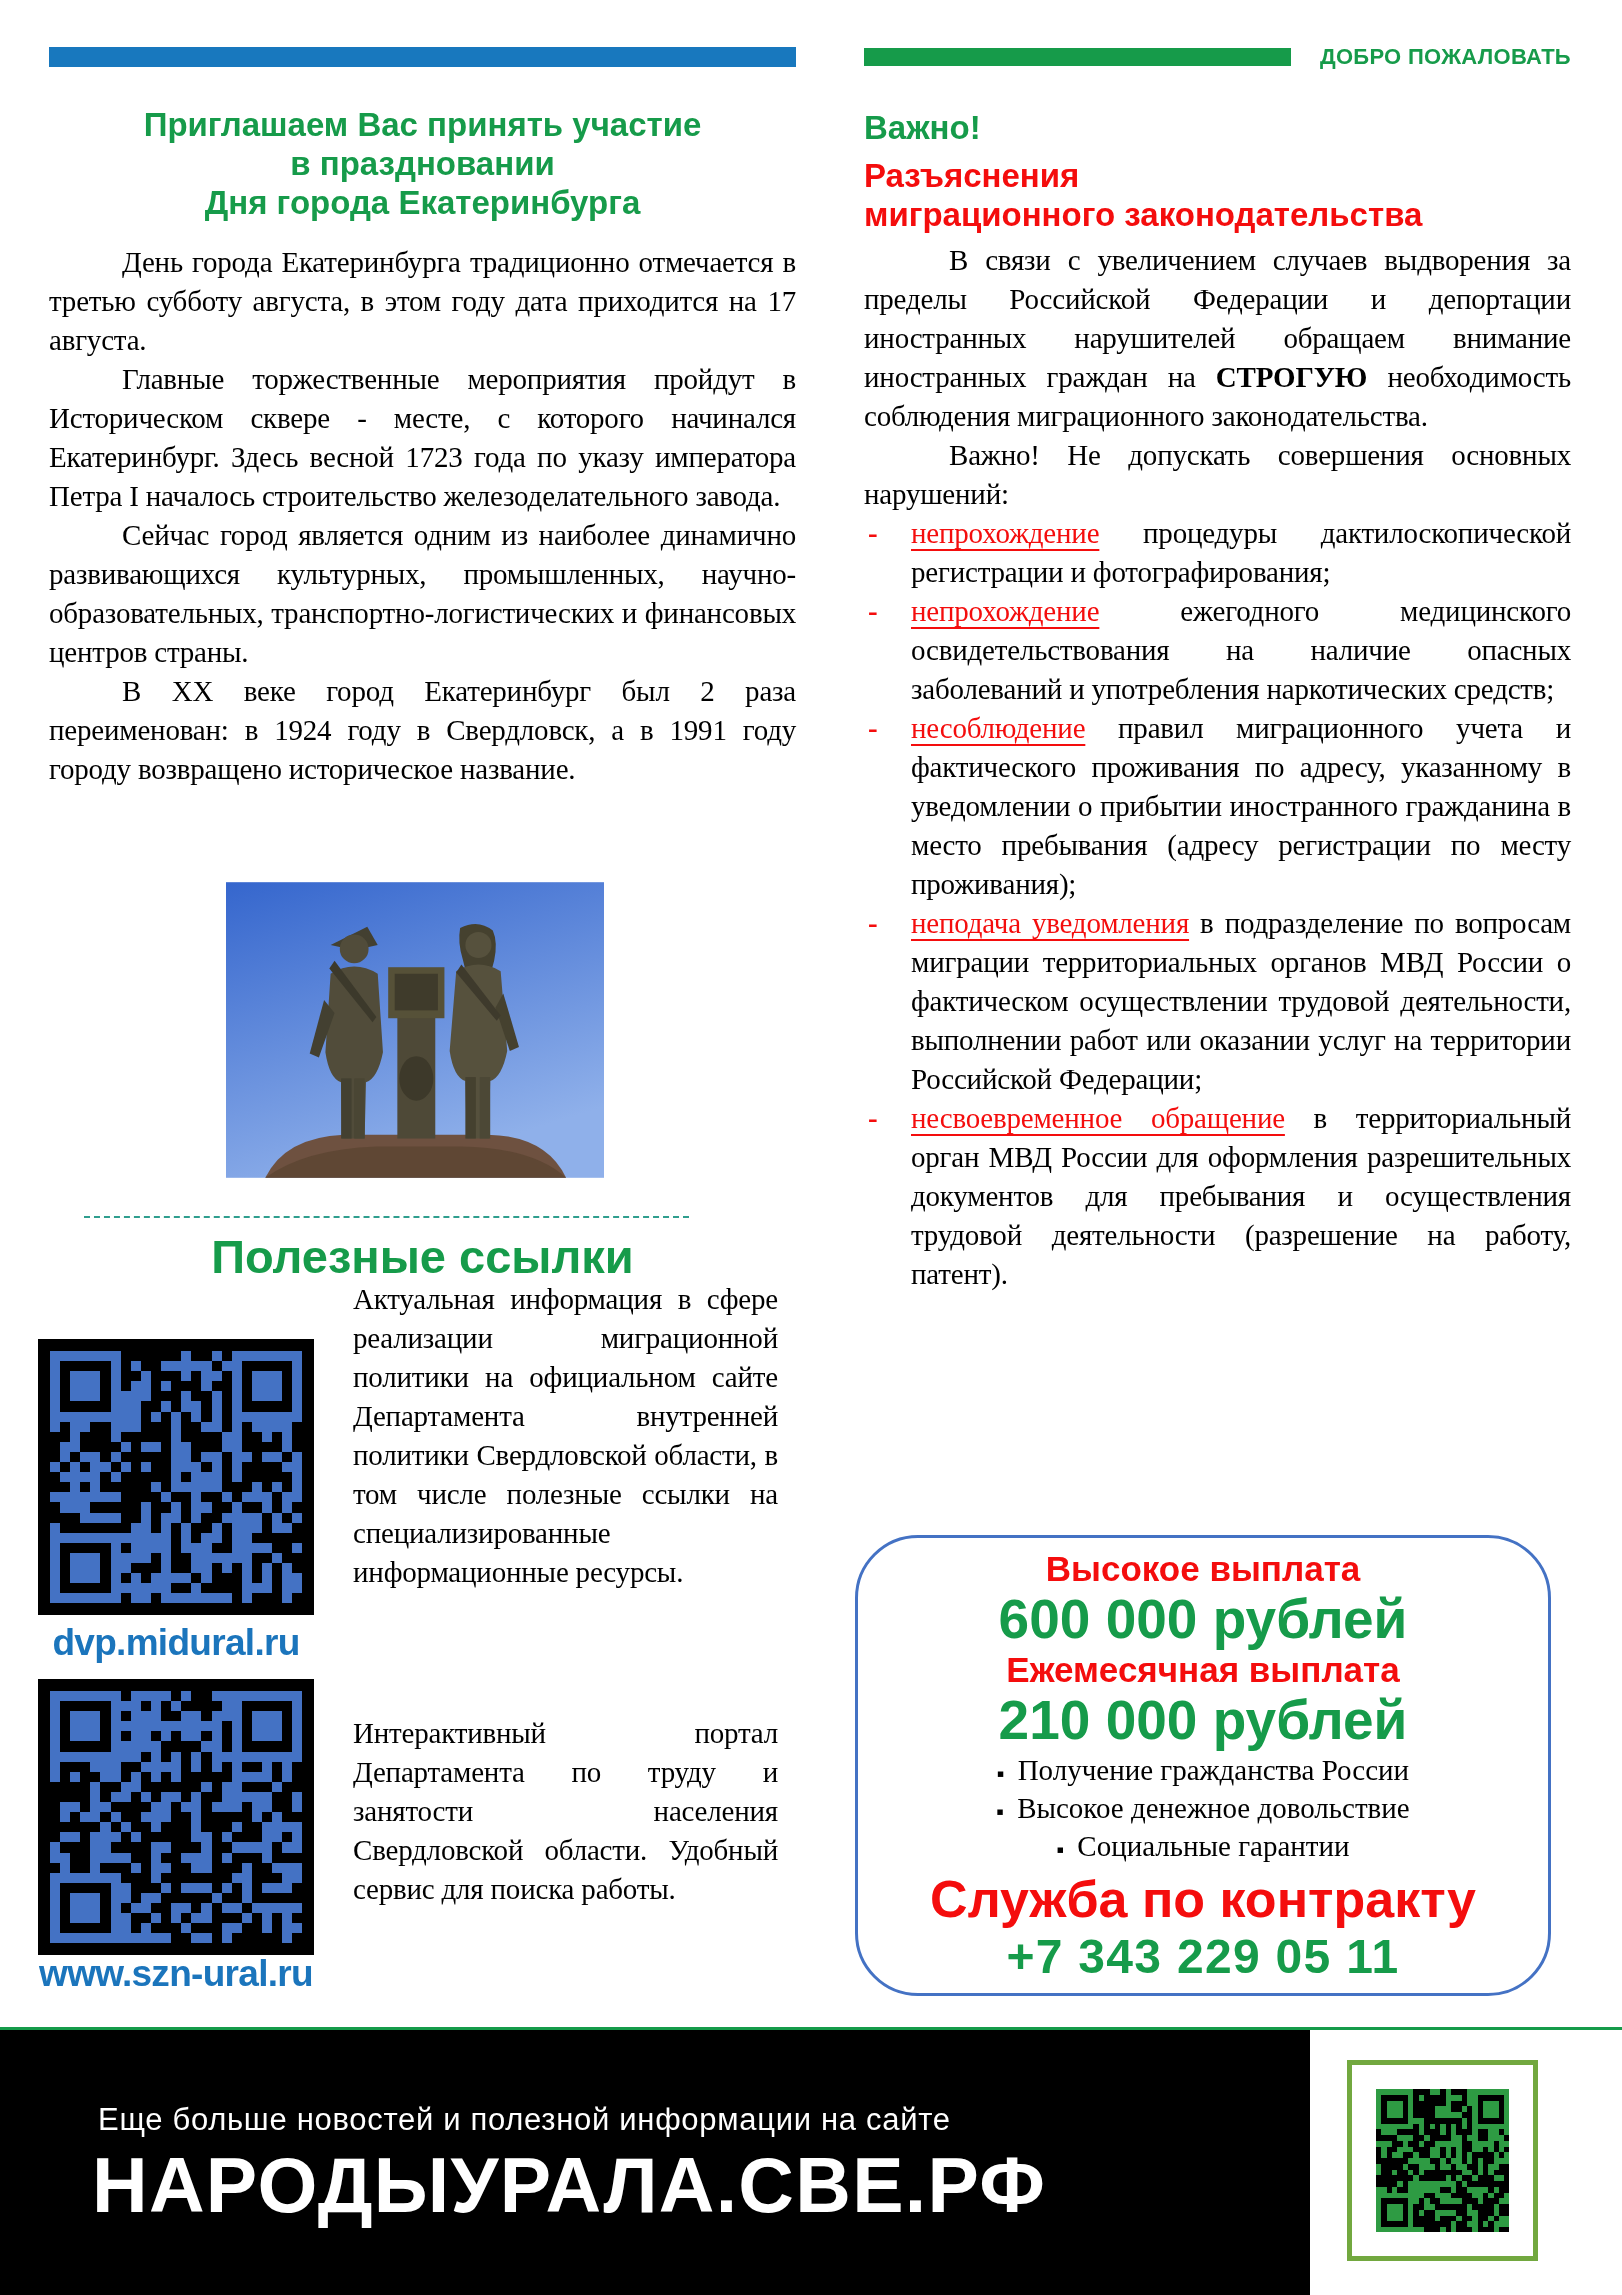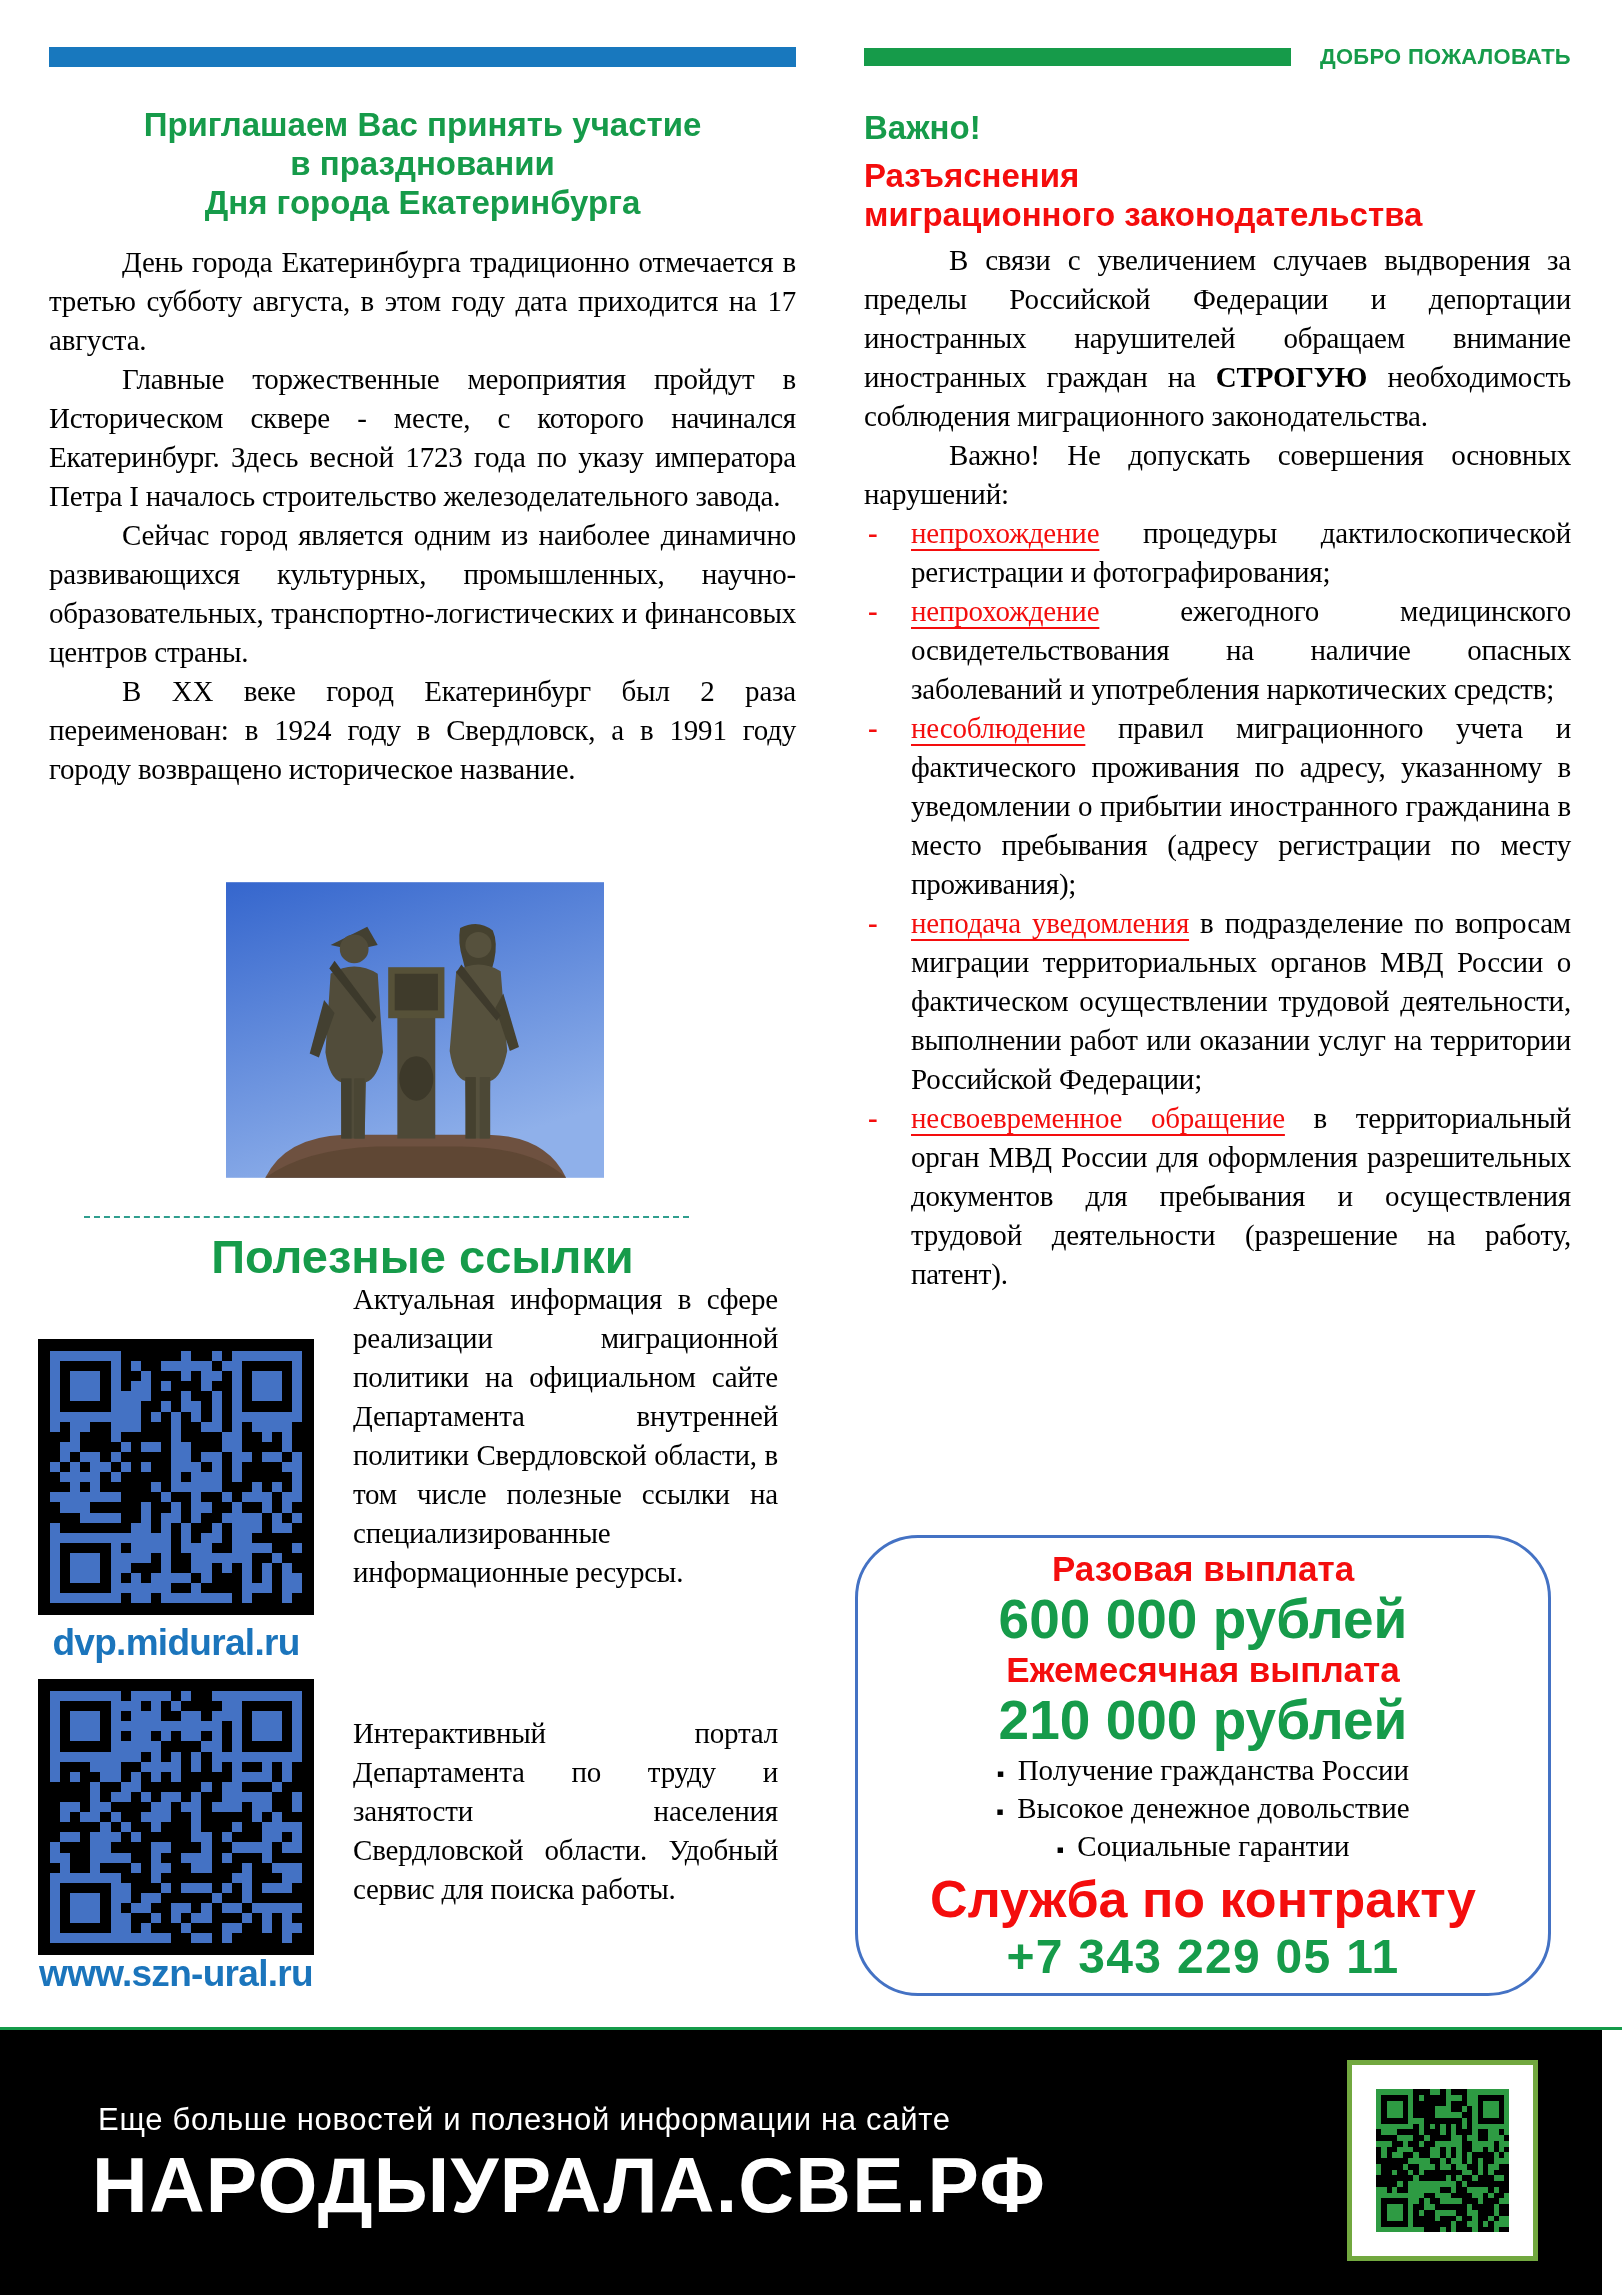--- a/index.html
+++ b/index.html
@@ -74,21 +74,21 @@
   ul.benefits{list-style:none;margin:3.9px 0 2.6px 0;padding:0;text-align:center;}
   ul.benefits li{font-size:29px;line-height:35px;}
   ul.benefits .bullet{display:inline-block;margin-right:13px;font-size:22px;vertical-align:middle;}
   .contract-title{font-family:"Liberation Sans",sans-serif;font-weight:800;font-size:52px;line-height:59px;
         color:var(--red);text-align:right;}
   .contract-phone{font-family:"Liberation Sans",sans-serif;font-weight:800;font-size:48px;line-height:55px;
         color:var(--green);letter-spacing:1.3px;}
 
   
   .footer-line{position:absolute;left:0;top:2027px;width:1623px;height:3.3px;background:var(--green);}
-  .footer{position:absolute;left:0;top:2030px;width:1602px;height:266px;background:#000;}
+  .footer{position:absolute;left:0;top:2030px;width:1310px;height:266px;background:#000;}
   .footer-tagline{position:absolute;left:98px;top:72px;color:#fff;
         font-family:"Liberation Sans",sans-serif;font-size:31px;letter-spacing:0.7px;}
   .site-name{position:absolute;left:92px;top:111px;color:#fff;
         font-family:"Liberation Sans",sans-serif;font-weight:800;font-size:77px;letter-spacing:1.3px;}
   .footer-qr{position:absolute;left:1347px;top:30px;width:181px;height:191px;background:#fff;
         border:5.2px solid var(--fqr-border);}
   .footer-qr .fq-black{position:absolute;inset:23.6px;background:#000;}
   .footer-qr .qr-matrix{position:absolute;inset:0;}
 </style>
 </head>
@@ -851,21 +851,21 @@
     <ul class="violations">
       <li><span class="dash">-</span><span class="v-lead">непрохождение</span><span> процедуры дактилоскопической регистрации и фотографирования;</span></li>
       <li><span class="dash">-</span><span class="v-lead">непрохождение</span><span> ежегодного медицинского освидетельствования на наличие опасных заболеваний и употребления наркотических средств;</span></li>
       <li><span class="dash">-</span><span class="v-lead">несоблюдение</span><span> правил миграционного учета и фактического проживания по адресу, указанному в уведомлении о прибытии иностранного гражданина в место пребывания (адресу регистрации по месту проживания);</span></li>
       <li><span class="dash">-</span><span class="v-lead">неподача уведомления</span><span> в подразделение по вопросам миграции территориальных органов МВД России о фактическом осуществлении трудовой деятельности, выполнении работ или оказании услуг на территории Российской Федерации;</span></li>
       <li><span class="dash">-</span><span class="v-lead">несвоевременное обращение</span><span> в территориальный орган МВД России для оформления разрешительных документов для пребывания и осуществления трудовой деятельности (разрешение на работу, патент).</span></li>
     </ul>
   </div>
 
   <div class="offer-box">
-    <div class="o-label">Разовая выплата</div>
+    <div class="o-label">Высокое выплата</div>
     <div class="o-value">600 000 рублей</div>
     <div class="o-label">Ежемесячная выплата</div>
     <div class="o-value">210 000 рублей</div>
     <ul class="benefits">
       <li><span class="bullet">▪</span><span>Получение гражданства России</span></li>
       <li><span class="bullet">▪</span><span>Высокое денежное довольствие</span></li>
       <li><span class="bullet">▪</span><span>Социальные гарантии</span></li>
     </ul>
     <div class="contract-title">Служба по контракту</div>
     <div class="contract-phone">+7 343 229 05 11</div>

